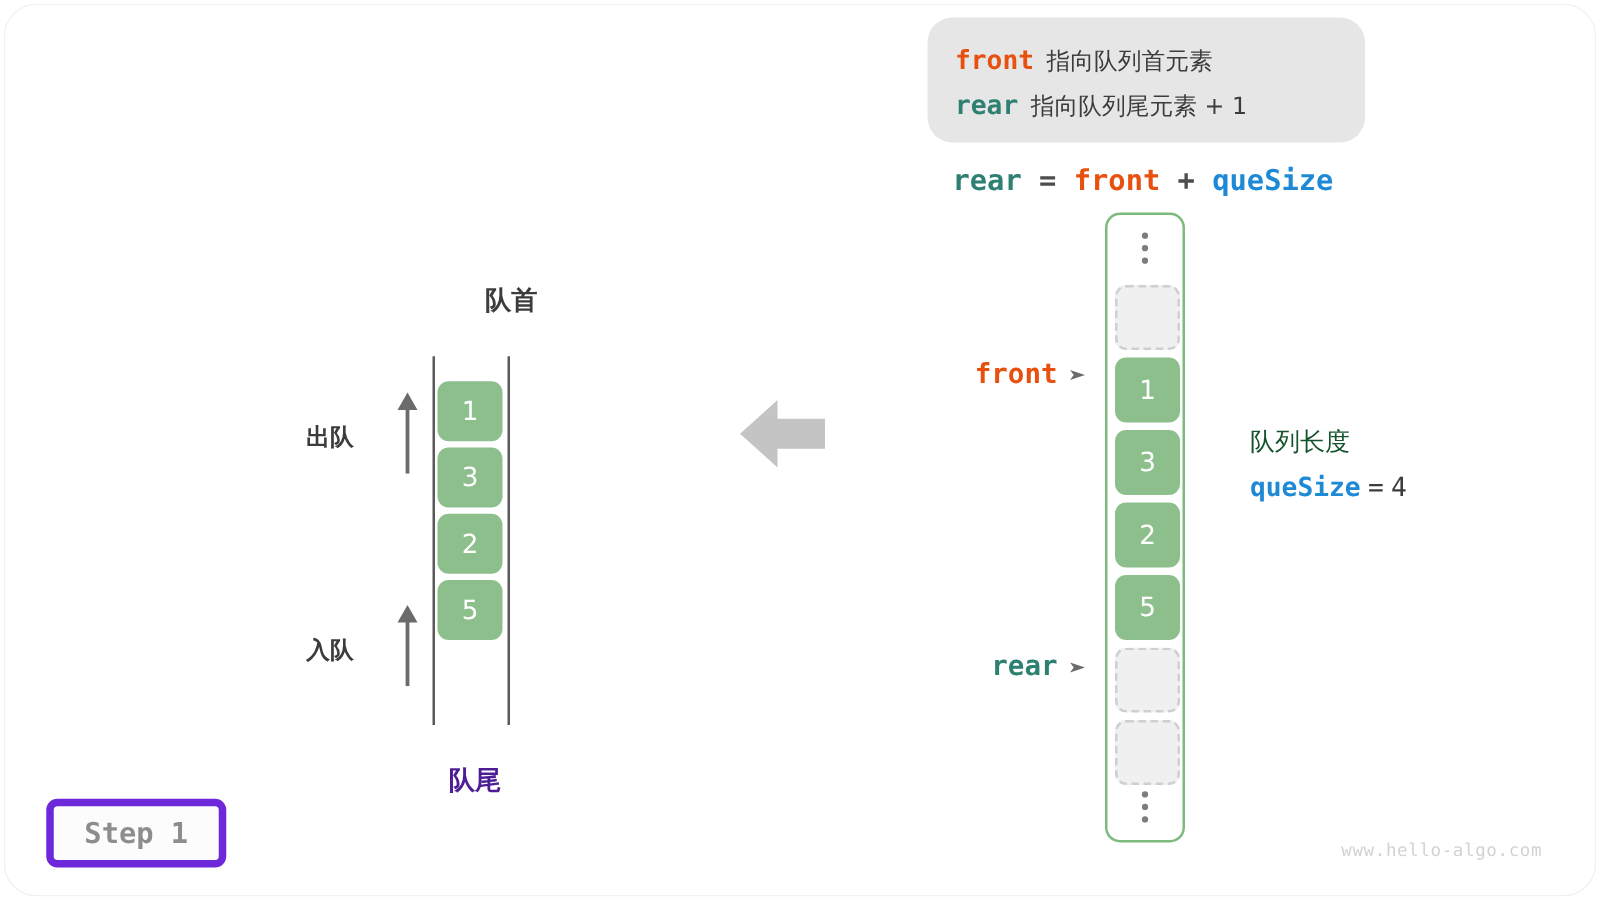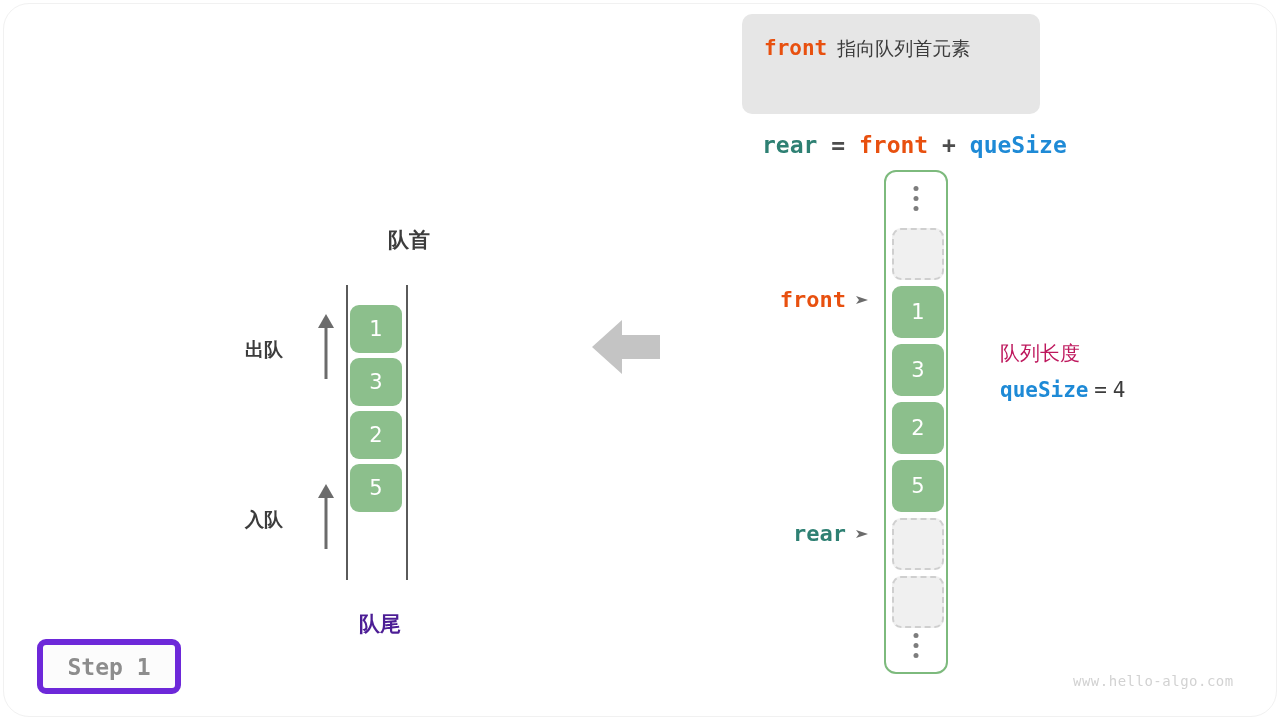--- a/index.html
+++ b/index.html
@@ -39,24 +39,24 @@
   .cjk {
     font-family: "DejaVu Sans", "Liberation Sans", sans-serif;
     font-weight: bold;
   }
   .abs { position: absolute; }
 
   
   #legend-box {
     left: 742px;
     top: 14px;
-    width: 298px;
+    width: 350px;
     height: 100px;
     background: #e6e6e6;
-    border-radius: 10px;
+    border-radius: 20px;
   }
   .legend-line {
     position: absolute;
     left: 22px;
     white-space: nowrap;
     font-size: 20px;
     line-height: 24px;
   }
   #legend-line-1 { top: 22px; }
   #legend-line-2 { top: 58px; }
@@ -223,21 +223,21 @@
   }
 
   
   #size-note {
     left: 1000px; top: 340px;
     white-space: nowrap;
   }
   #size-note .title {
     font-family: "DejaVu Sans", "Liberation Sans", sans-serif;
     font-size: 20px;
-    color: #be185d;
+    color: #14532d;
     display: block;
   }
   #size-note .value {
     display: block;
     margin-top: 11px;
     font-size: 21px;
   }
   #size-note .value .eq {
     color: #3c3c3c;
     font-family: "DejaVu Sans Mono", "Liberation Mono", monospace;
@@ -270,20 +270,23 @@
 </style>
 </head>
 <body>
 
 <div id="canvas">
   <div id="card-frame"></div>
 
   <div class="abs" id="legend-box">
     <div class="legend-line" id="legend-line-1">
       <span class="mono kw c-front">front</span><span class="desc">指向队列首元素</span>
+    </div>
+    <div class="legend-line" id="legend-line-2">
+      <span class="mono kw c-rear">rear</span><span class="desc">指向队列尾元素 + 1</span>
     </div>
   </div>
 
   <div class="abs mono" id="formula">
     <span class="c-rear">rear</span>
     <span class="op">=</span>
     <span class="c-front">front</span>
     <span class="op">+</span>
     <span class="c-size">queSize</span>
   </div>

